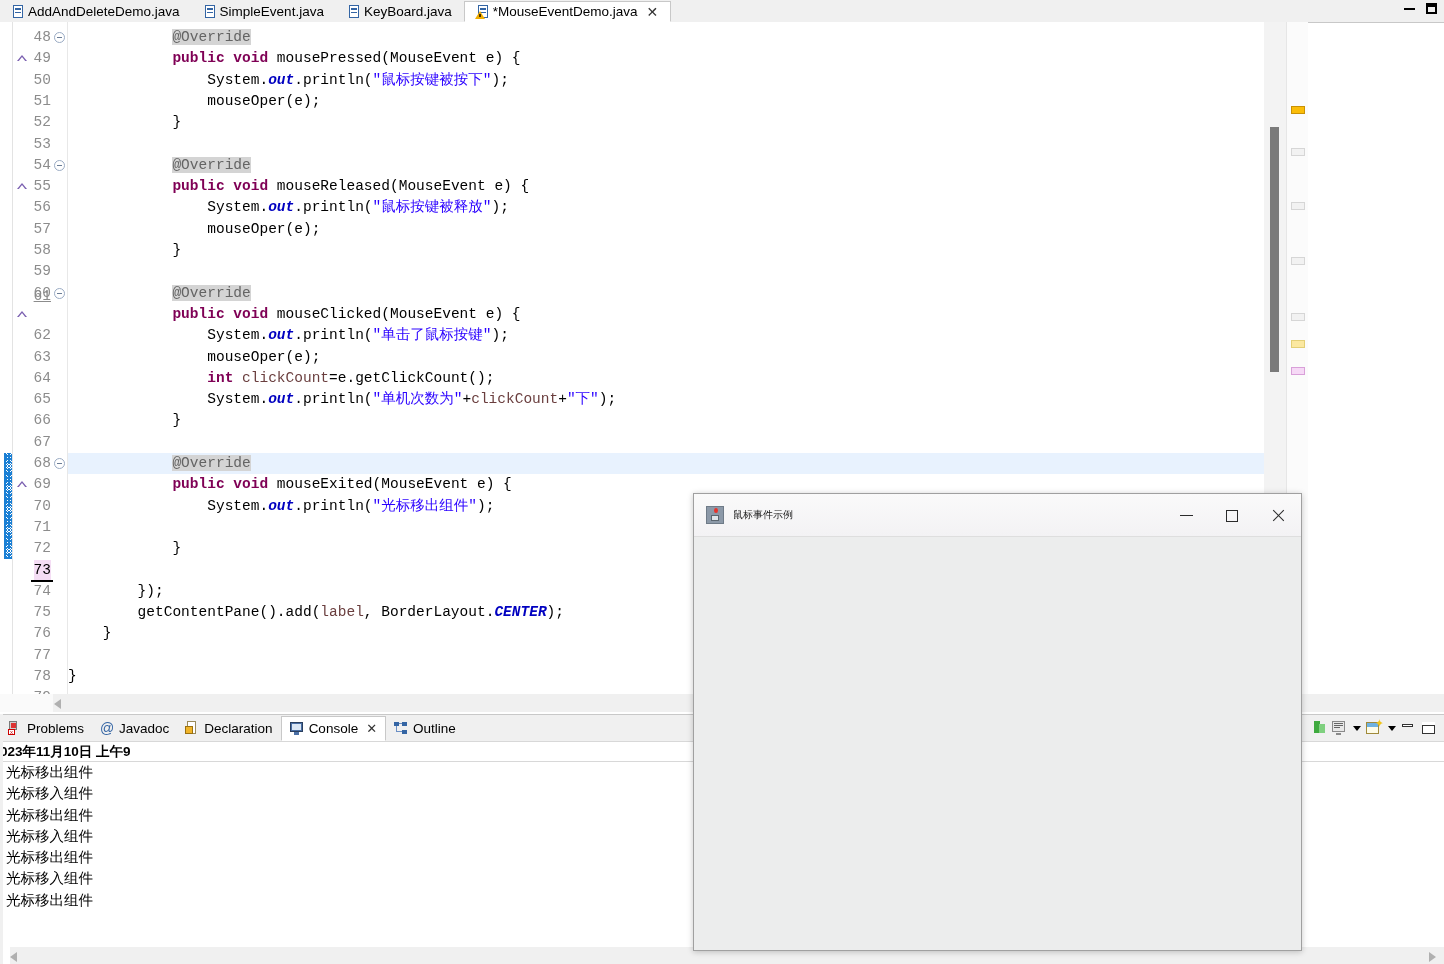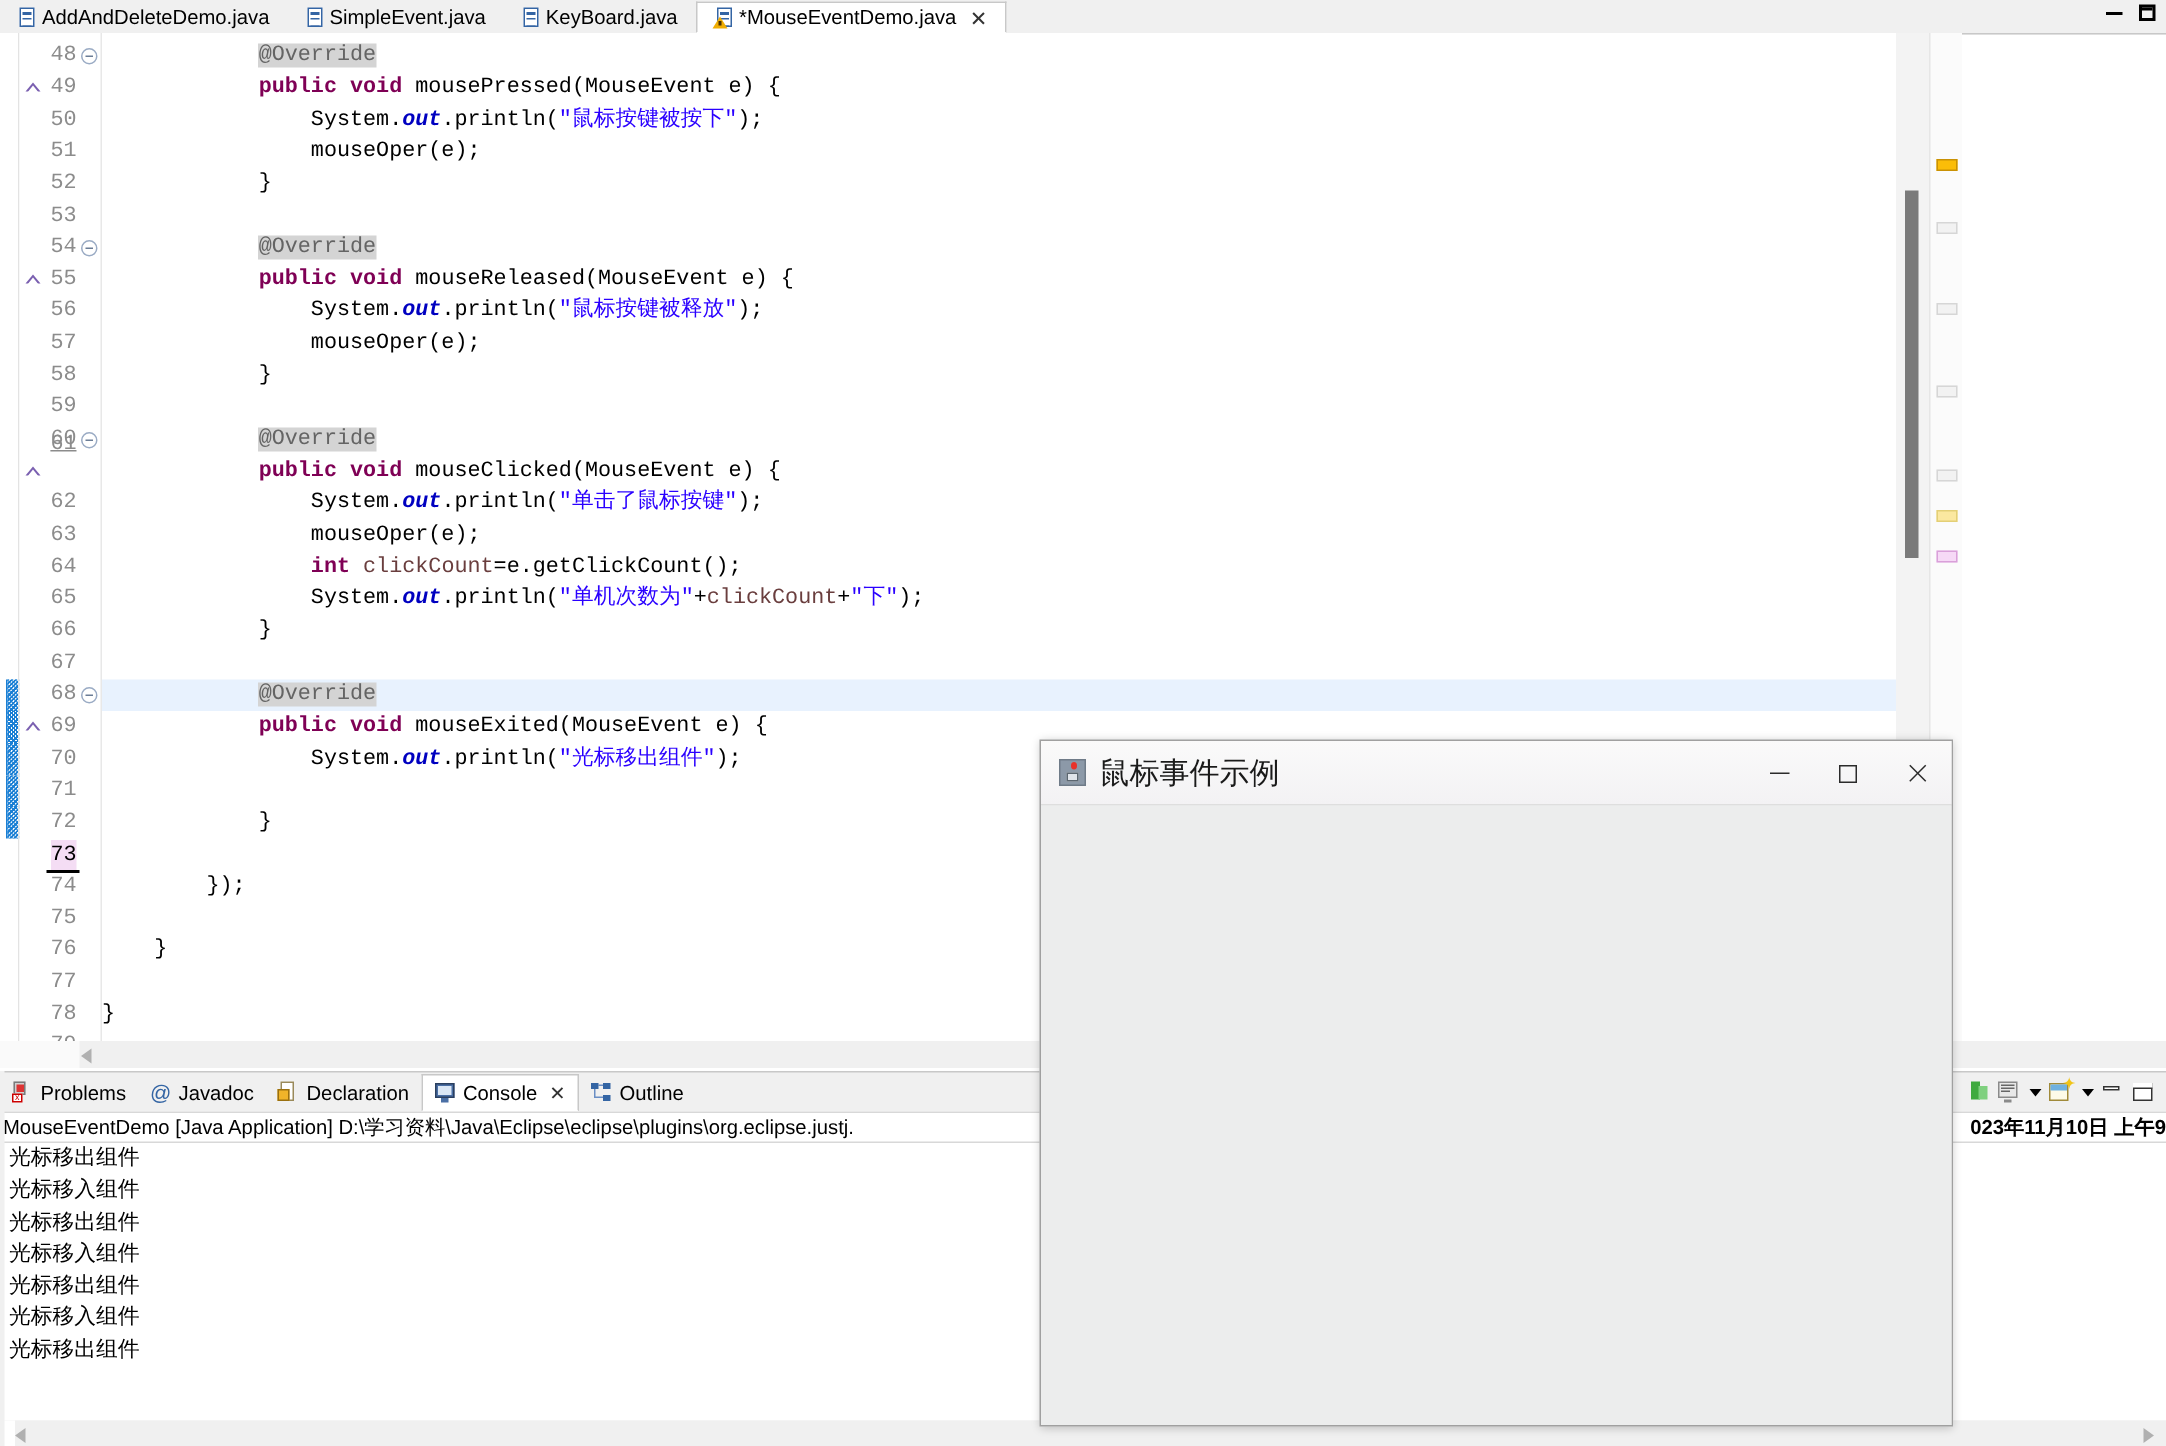--- a/index.html
+++ b/index.html
@@ -263,21 +263,21 @@
     background:linear-gradient(180deg,#fafafa 0%,#f3f2f4 100%);
     border-bottom:1px solid #dedede;box-sizing:border-box;
     display:flex;align-items:center;
   }
   #swingicon{
     width:18px;height:18px;margin-left:12px;position:relative;flex:none;
     background:#8c99a8;border:1px solid #6f7b88;box-sizing:border-box;
   }
   #swingicon .cup{position:absolute;left:4px;top:8px;width:8px;height:6px;background:#dfe4ea;border:1px solid #5b6670;box-sizing:border-box;}
   #swingicon .steam{position:absolute;left:7px;top:1px;width:4px;height:5px;border-radius:50%;background:#e8322a;}
-  #swingtitletext{margin-left:9px;font-size:20px;color:#1a1a1a;}
+  #swingtitletext{margin-left:9px;font-size:10px;color:#1a1a1a;}
   #swingbtns{position:absolute;right:0;top:0;height:43px;display:flex;}
   .swb{width:46px;height:43px;display:flex;align-items:center;justify-content:center;}
   .swb .min{width:13px;height:1px;background:#2b2b2b;}
   .swb .max{width:12px;height:12px;border:1px solid #2b2b2b;box-sizing:border-box;}
   .swb .cls{position:relative;width:14px;height:14px;}
   .swb .cls:before,.swb .cls:after{
     content:"";position:absolute;left:0;top:6px;width:15px;height:1px;background:#2b2b2b;
   }
   .swb .cls:before{transform:rotate(45deg);}
   .swb .cls:after{transform:rotate(-45deg);}
@@ -413,20 +413,21 @@
       <div class="cl" style="top: 388.4px;">            }</div>
       <div class="cl" style="top: 409.7px;">&nbsp;</div>
       <div class="hlrow" style="top: 431px;"></div>
       <div class="cl" style="top: 431px;">            <span class="ann">@Override</span></div>
       <div class="cl" style="top: 452.3px;">            <span class="kw">public</span> <span class="kw">void</span> mouseExited(MouseEvent e) {</div>
       <div class="cl" style="top: 473.6px;">                System.<span class="stat">out</span>.println(<span class="str">"光标移出组件"</span>);</div>
       <div class="cl" style="top: 494.9px;">&nbsp;</div>
       <div class="cl" style="top: 516.2px;">            }</div>
       <div class="cl" style="top: 537.5px;">&nbsp;</div>
       <div class="cl" style="top: 558.8px;">        });</div>
+      <div class="cl" style="top: 580.1px;">        getContentPane().add(<span class="loc">label</span>, BorderLayout.<span class="fld">CENTER</span>);</div>
       <div class="cl" style="top: 601.4px;">    }</div>
       <div class="cl" style="top: 622.7px;">&nbsp;</div>
       <div class="cl" style="top: 644px;">}</div>
       <div class="cl" style="top: 665.3px;">&nbsp;</div>
     </div>
 
   <div id="vscroll">
     <div id="vthumb"></div>
   </div>
   <div id="oview">
@@ -511,21 +512,20 @@
     <div class="tbtn ic-pin">
         <div class="p1"></div>
       </div>
     <div class="tbtn ic-min">
         <div class="m1"></div>
         <div class="m2"></div>
       </div>
   </div>
 
   <div id="blaunch">
-    <span class="lt">MouseEventDemo [Java Application] D:\学习资料\Java\Eclipse\eclipse\plugins\org.eclipse.justj.</span>
     <span class="rt">023年11月10日 上午9</span>
   </div>
 
   <div id="bconsole">
       <div class="coline">光标移出组件</div>
       <div class="coline">光标移入组件</div>
       <div class="coline">光标移出组件</div>
       <div class="coline">光标移入组件</div>
       <div class="coline">光标移出组件</div>
       <div class="coline">光标移入组件</div>

